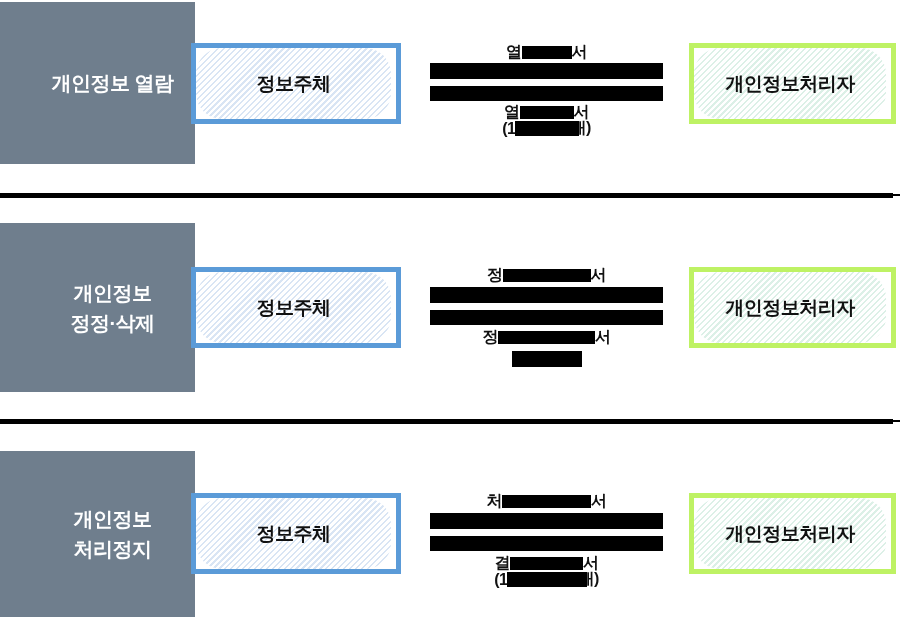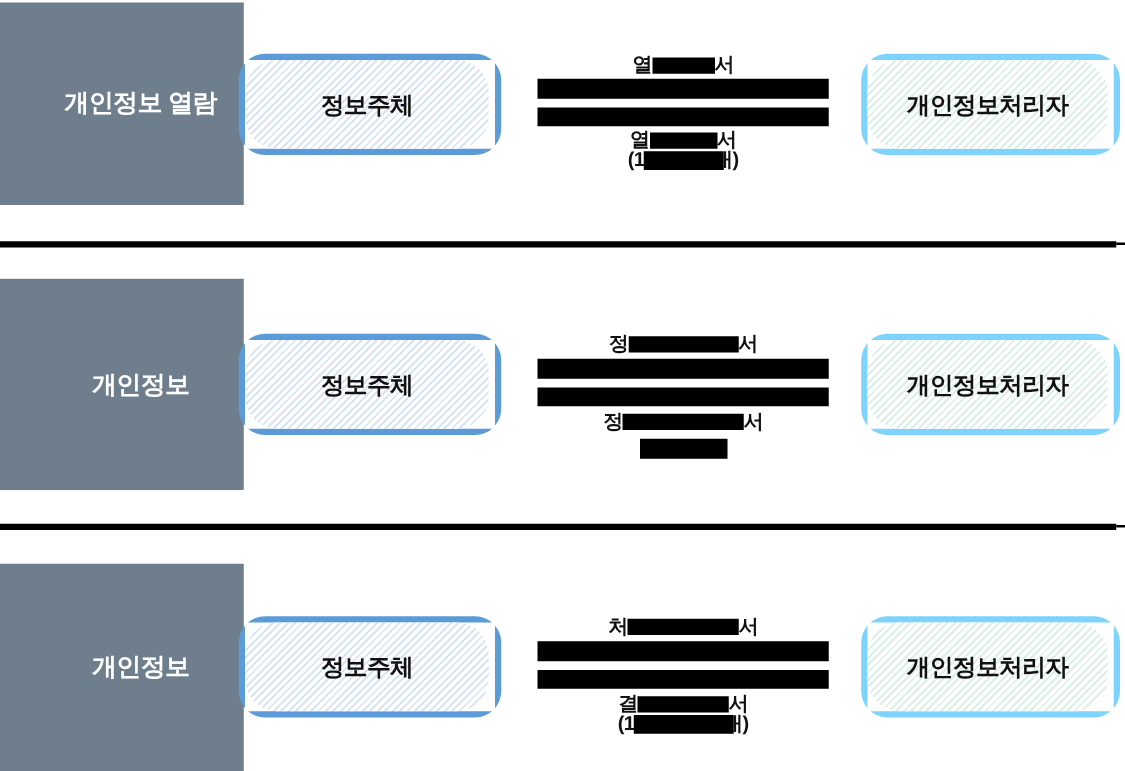--- a/index.html
+++ b/index.html
@@ -18,23 +18,23 @@
   .glabel {
     position:absolute; left:0; width:165px; background:#6f7e8d; color:#ffffff;
     display:flex; flex-direction:column; align-items:center; justify-content:center;
     font-size:20px; font-weight:600; line-height:30px; letter-spacing:-0.5px; text-align:center;padding-left:30px;
   }
   .s1 .glabel { top:2px;   height:162px; }
   .s2 .glabel { top:223px; height:169px; }
   .s3 .glabel { top:451px; height:166px; }
 
   
-  .actor { position:absolute; height:81px;border-radius:21px; }
+  .actor { position:absolute; height:81px; }
   .actor.subject   { left:191px; width:210px; background:#5b9bd8; }
-  .actor.processor { left:689px; width:207px; background:#7dd3fc; }
+  .actor.processor { left:689px; width:207px; background:#bef264; }
   .s1 .actor { top:43px; } .s2 .actor { top:267px; } .s3 .actor { top:493px; }
   .actor .inner { position:absolute; inset:5px; background:#ffffff; }
   .actor .hatch {
     position:absolute; inset:0 5px 0 0; border-radius:26px;
     display:flex; align-items:center; justify-content:center;
     font-size:19px; font-weight:600; color:#111; letter-spacing:-0.5px;
   }
   .subject .hatch   { background:repeating-linear-gradient(135deg,#ffffff 0 2.6px,#d9e5f4 2.6px 4.2px); }
   .processor .hatch { background:repeating-linear-gradient(135deg,#ffffff 0 2.6px,#dcf0e7 2.6px 4.2px); }
 
@@ -97,20 +97,21 @@
       </div>
     </div>
   </div>
 
   <div class="sep sep1"></div>
   <div class="sep-tail sep1t"></div>
 
   <div class="s2">
     <div class="glabel">
       <span>개인정보</span>
+      <span>정정·삭제</span>
     </div>
 
     <div class="actor subject">
       <div class="inner">
         <div class="hatch">
           <span>정보주체</span>
         </div>
       </div>
     </div>
 
@@ -134,20 +135,21 @@
       </div>
     </div>
   </div>
 
   <div class="sep sep2"></div>
   <div class="sep-tail sep2t"></div>
 
   <div class="s3">
     <div class="glabel">
       <span>개인정보</span>
+      <span>처리정지</span>
     </div>
 
     <div class="actor subject">
       <div class="inner">
         <div class="hatch">
           <span>정보주체</span>
         </div>
       </div>
     </div>
 

